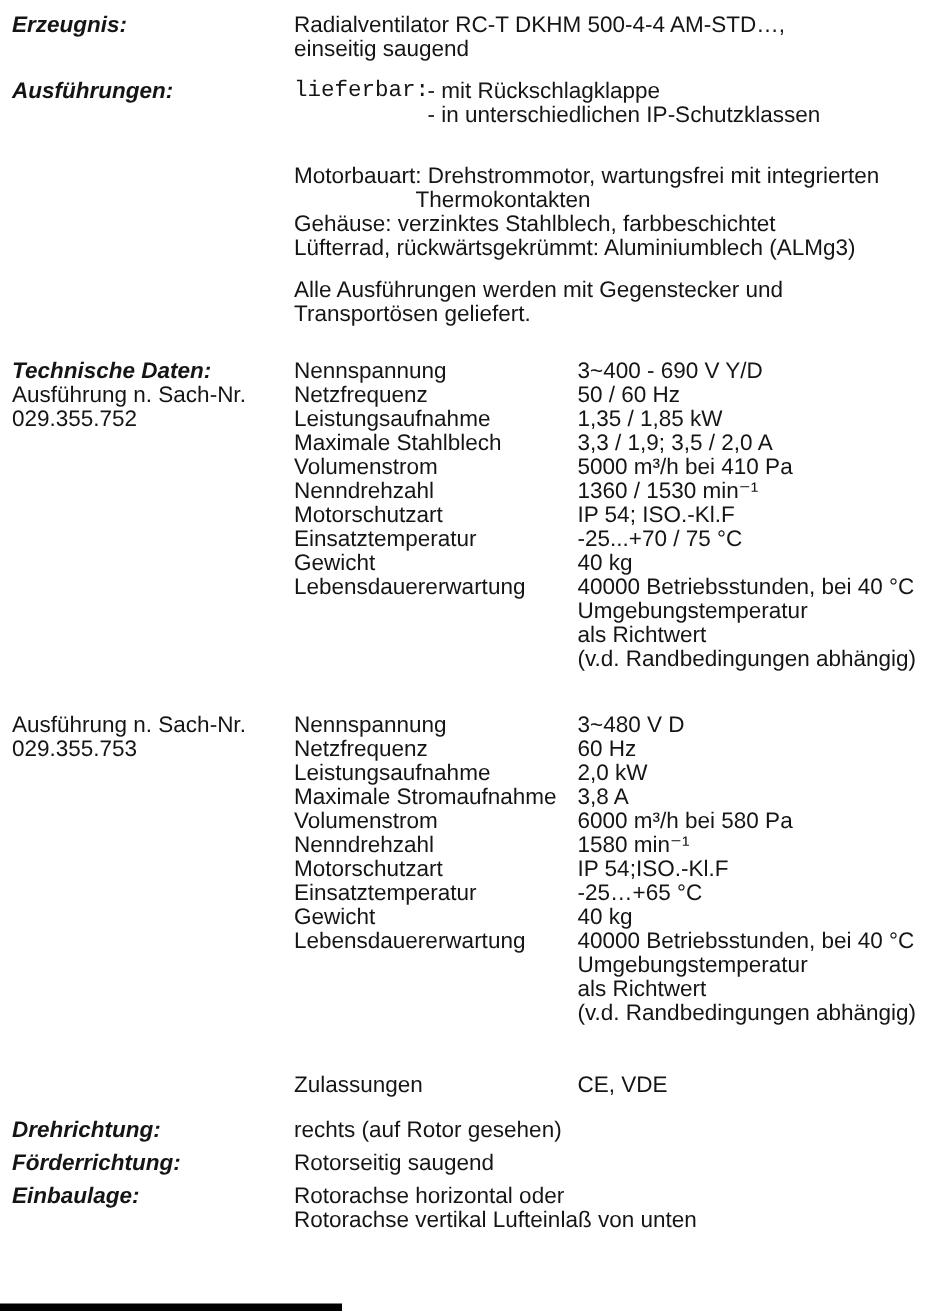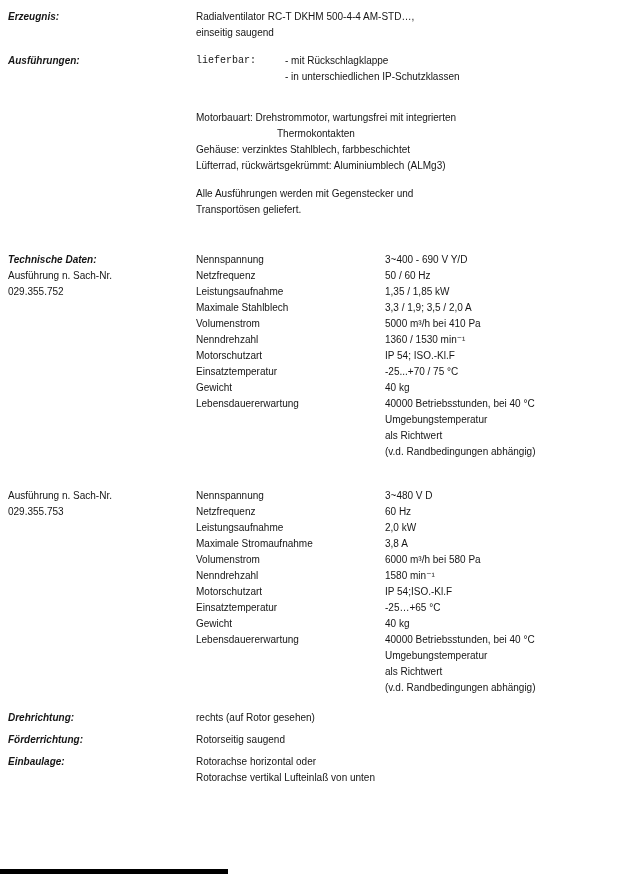--- a/index.html
+++ b/index.html
@@ -4,34 +4,34 @@
 <style>
   html,body{margin:0;padding:0;background:#fff;}
   .page{
     position:relative;
     width:620px;height:874px;
     box-sizing:border-box;
     padding:9px 6px 0 8px;
     background:#ffffff;
     color:#151515;
     font-family:"Liberation Sans","DejaVu Sans",sans-serif;
-    font-size:10px;line-height:16px;
+    font-size:15px;line-height:16px;
     overflow:hidden;
   }
   .row{display:flex;align-items:flex-start;}
   .c1{width:188px;flex:none;}
   .c2{width:189px;flex:none;}
   .c3{flex:1;min-width:0;}
   .hdr{font-weight:bold;font-style:italic;}
   .pre{white-space:pre-line;}
   .lieferbar{width:89px;flex:none;font-family:Liberation Mono, monospace;}
   .indent{padding-left:81px;}
   .mt16{margin-top:12px;}
   .mt25{margin-top:25px;}
-  .mt22{margin-top:34px;}
+  .mt22{margin-top:22px;}
   .mt28{margin-top:28px;}
   .mt32{margin-top:32px;}
   .mt14{margin-top:14px;}
   .mt20{margin-top:6px;}
   .spec-row{display:flex;align-items:flex-start;justify-content:space-between;}
   .spec-label{width:189px;flex:none;}
   .spec-value{flex:1;min-width:0;white-space:pre-line;}
   .footer-bar{
     position:absolute;left:0;bottom:0;
     width:228px;height:5px;background:#000000;
@@ -177,20 +177,25 @@
       <div class="spec-row">
           <div class="spec-label">Lebensdauererwartung</div>
           <div class="spec-value">40000 Betriebsstunden, bei 40 °C
 Umgebungstemperatur
 als Richtwert
 (v.d. Randbedingungen abhängig)</div>
         </div>
     </div>
   </div>
 
+  <div class="row mt32">
+    <div class="c1"></div>
+    <div class="c2">Zulassungen</div>
+    <div class="c3">CE, VDE</div>
+  </div>
 
   <div class="row mt14">
     <div class="c1 hdr">Drehrichtung:</div>
     <div class="c3">rechts (auf Rotor gesehen)</div>
   </div>
 
   <div class="row mt20">
     <div class="c1 hdr">Förderrichtung:</div>
     <div class="c3">Rotorseitig saugend</div>
   </div>

